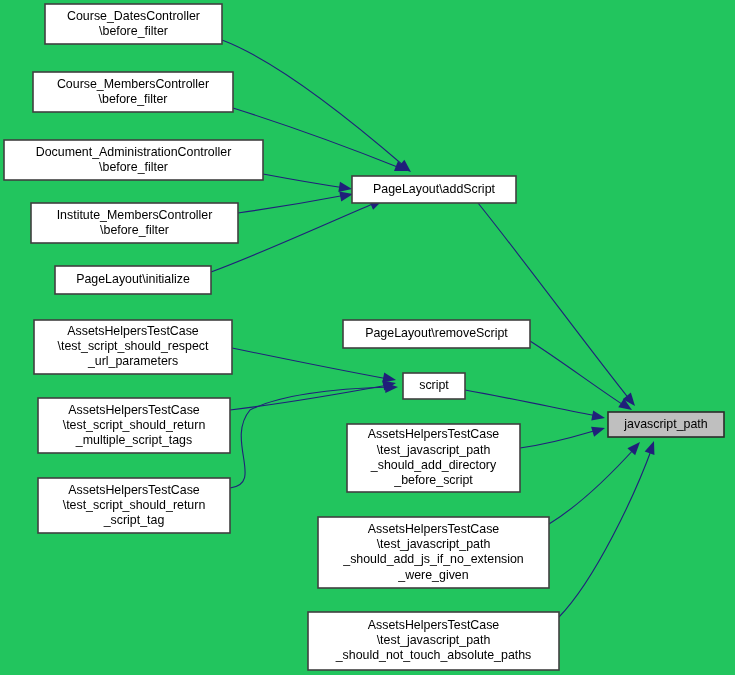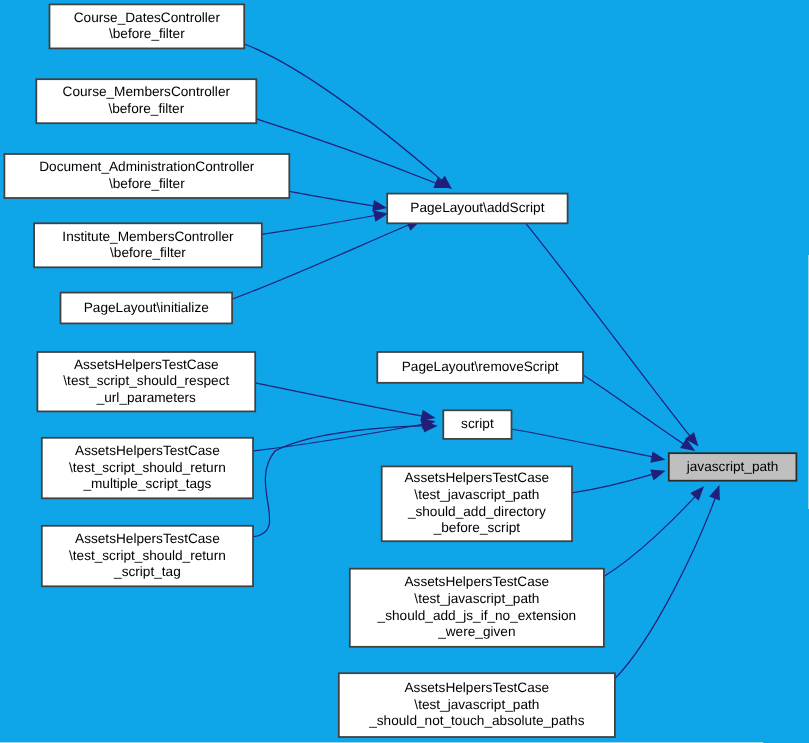--- a/index.html
+++ b/index.html
@@ -4,21 +4,21 @@
 <style>
   html, body {
     margin: 0;
     padding: 0;
     background: #ffffff;
   }
   #canvas {
     position: relative;
     width: 735px;
     height: 675px;
-    background: #0ea5e9;
+    background: #22c55e;
     font-family: "Liberation Sans", sans-serif;
     overflow: hidden;
   }
   svg.graph {
     position: absolute;
     top: 0;
     left: 0;
     width: 735px;
     height: 675px;
   }

